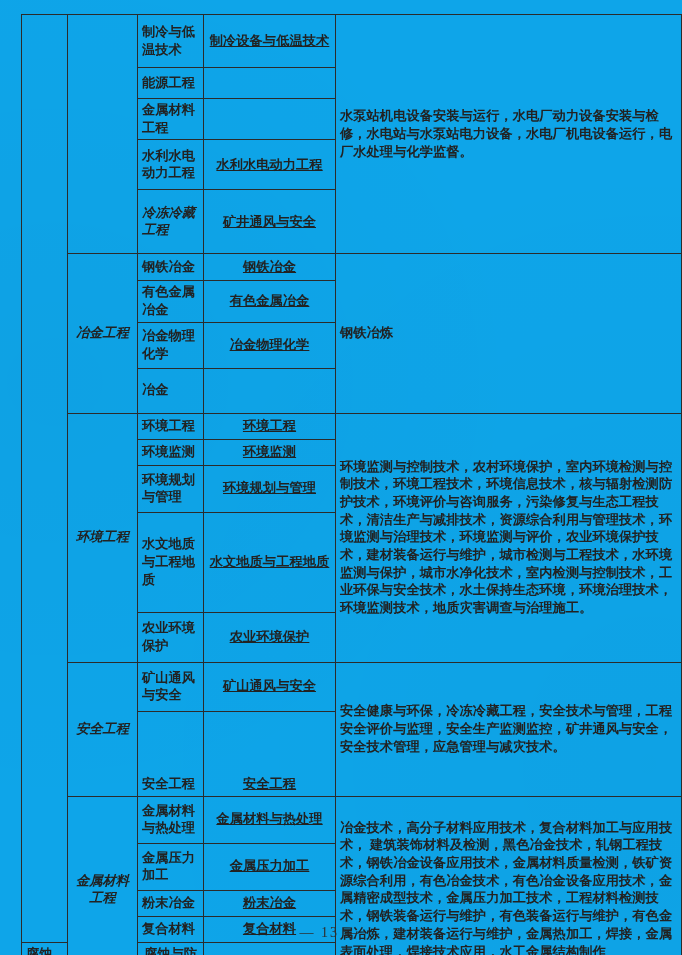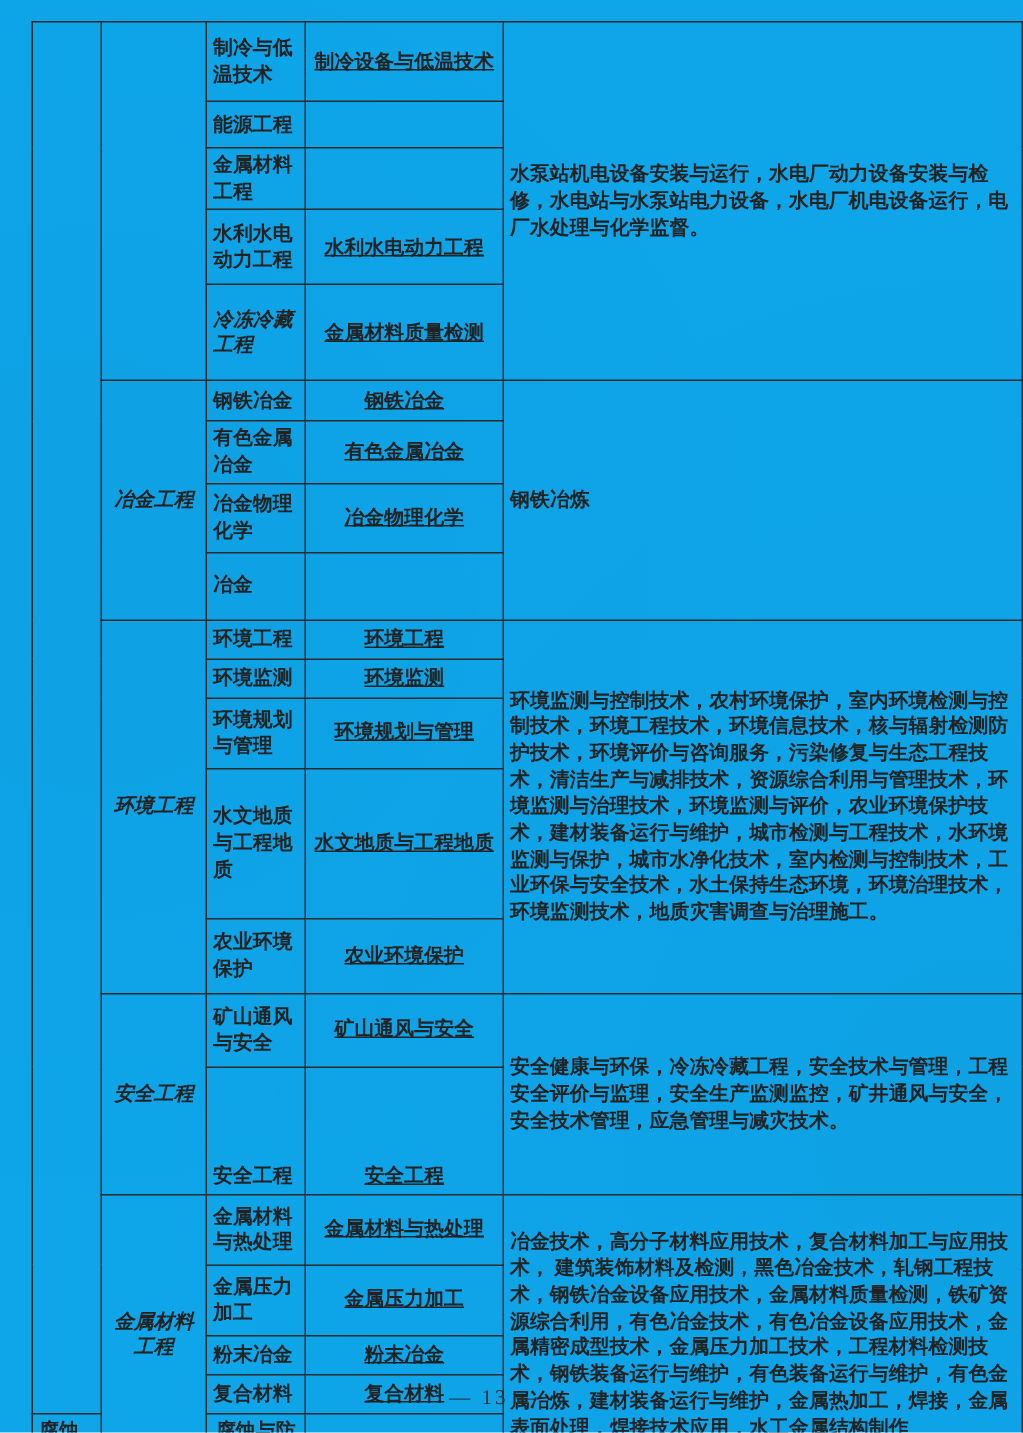--- a/index.html
+++ b/index.html
@@ -132,21 +132,21 @@
       <tr>
         <td class="major-cell" style="height:34px;">金属材料工程</td>
         <td class="spec-cell"></td>
       </tr>
       <tr>
         <td class="major-cell" style="height:44px;">水利水电动力工程</td>
         <td class="spec-cell">水利水电动力工程</td>
       </tr>
       <tr>
         <td class="major-cell" style="height:58px;font-style:italic;">冷冻冷藏工程</td>
-        <td class="spec-cell">金属材料质量检测</td>
+        <td class="spec-cell">矿井通风与安全</td>
       </tr>
 
       <tr>
         <td class="cat-cell" rowspan="4">冶金工程</td>
         <td class="major-cell" style="height:21px;">钢铁冶金</td>
         <td class="spec-cell">钢铁冶金</td>
         <td class="desc-cell" rowspan="4">钢铁冶炼</td>
       </tr>
       <tr>
         <td class="major-cell" style="height:34px;">有色金属冶金</td>

